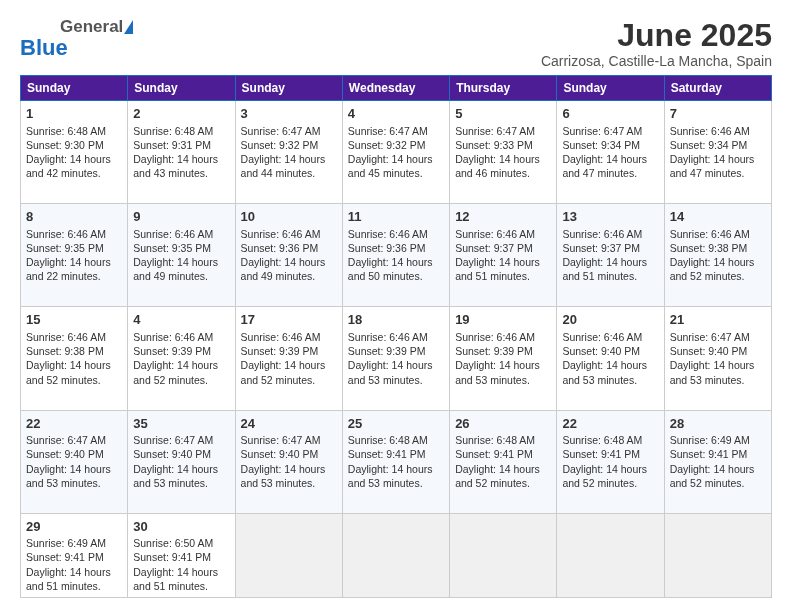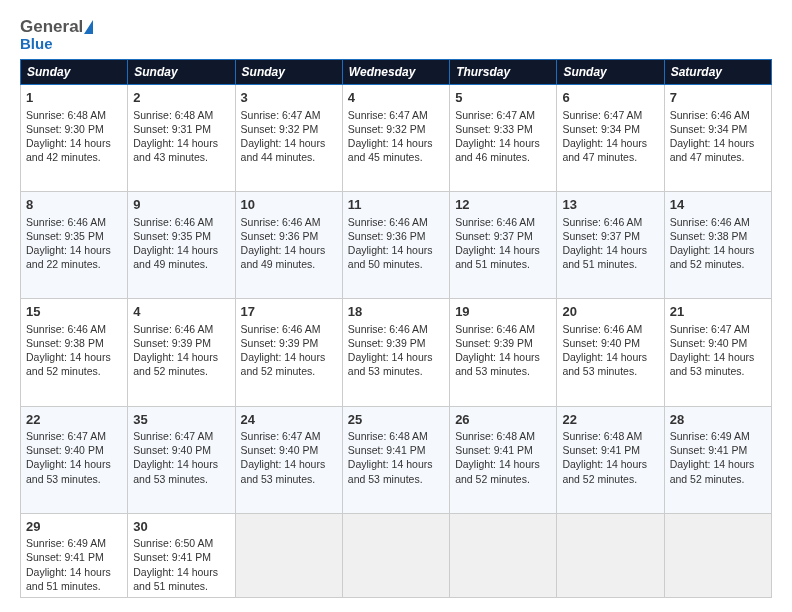--- a/index.html
+++ b/index.html
@@ -28,23 +28,24 @@
       flex-direction: column;
       align-items: flex-start;
     }
     .logo-text {
       display: flex;
       align-items: flex-end;
       font-size: 18px;
       font-weight: bold;
       color: #333;
       line-height: 1;
+      margin-left: 40px;
     }
     .logo-general { color: #555; font-weight: bold; font-size: 17px; }
-    .logo-blue { color: #1a6ebd; font-weight: bold; font-size: 15px; }
+    .logo-blue { color: #1a6ebd; font-weight: bold; font-size: 22px; }
     .logo-triangle {
       width: 0; height: 0;
       border-left: 9px solid transparent;
       border-right: 0px solid transparent;
       border-bottom: 14px solid #1a6ebd;
       margin-left: 1px;
       margin-bottom: 1px;
     }
     .title-area {
       text-align: right;
@@ -60,28 +61,27 @@
       font-weight: normal;
       color: #555;
     }
     .calendar-table {
       width: 100%;
       border-collapse: collapse;
       flex: 1;
       font-size: 11px;
     }
     .calendar-table th {
-      background-color: #0f172a;
+      background-color: #4c1d95;
       color: #fff;
       text-align: left;
       padding: 5px 6px;
       font-size: 12px;
       font-weight: bold;
       border: 1px solid #1a6ebd;
-      font-style: italic;
     }
     .calendar-table td {
       vertical-align: top;
       padding: 4px 5px;
       border: 1px solid #ccc;
       width: 14.28%;
       background: #fff;
       font-size: 10.5px;
       color: #333;
       line-height: 1.35;
@@ -108,20 +108,24 @@
 <div class="page">
   <div class="header-row">
     <div class="logo">
       <div class="logo-text">
         <span class="logo-general">General</span>
         <div class="logo-triangle"></div>
       </div>
       <div>
         <span class="logo-blue">Blue</span>
       </div>
+    </div>
+    <div class="title-area">
+      <h1>June 2025</h1>
+      <h2>Carrizosa, Castille-La Mancha, Spain</h2>
     </div>
   </div>
 
   <table class="calendar-table">
     <thead>
       <tr id="header-row">
           <th>Sunday</th>
           <th>Sunday</th>
           <th>Sunday</th>
           <th>Wednesday</th>

